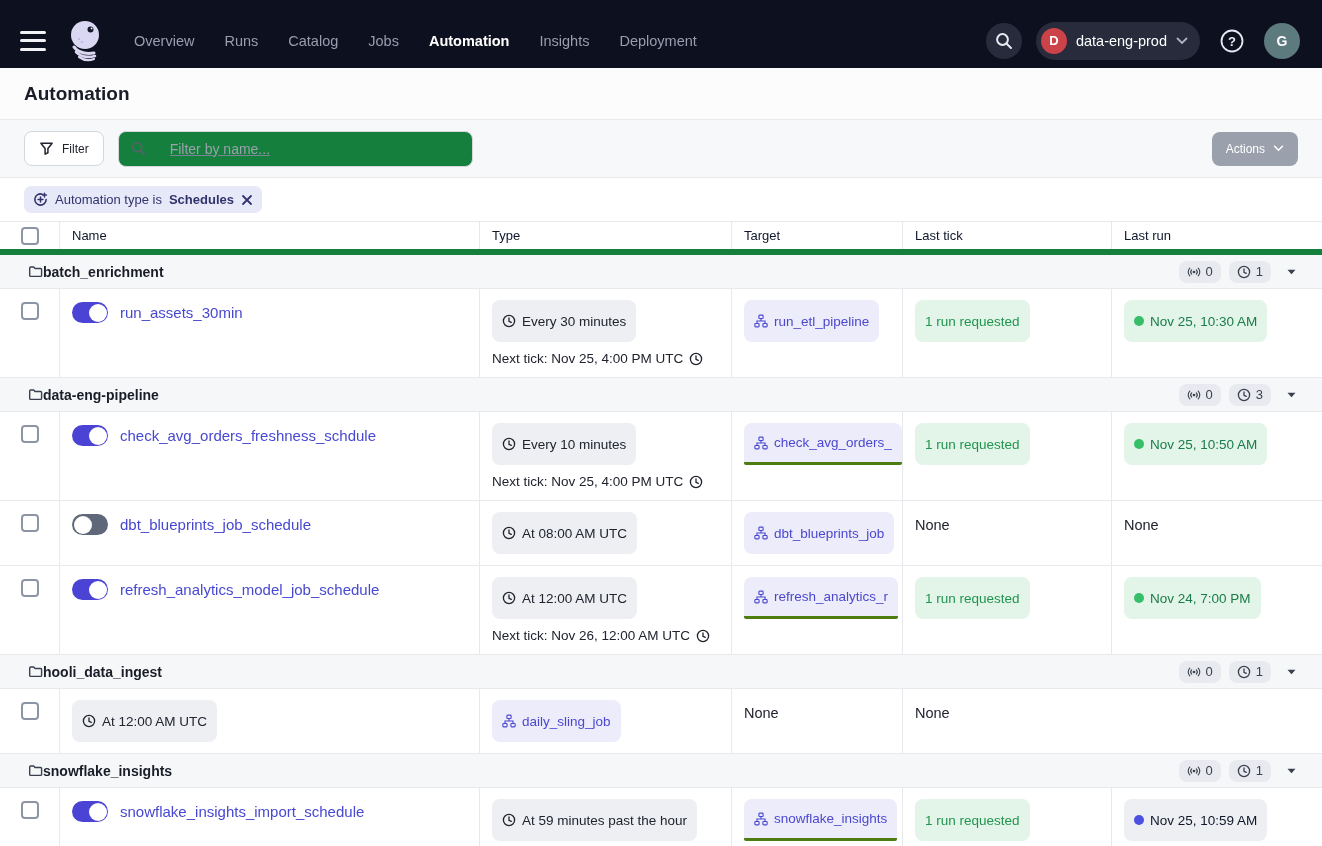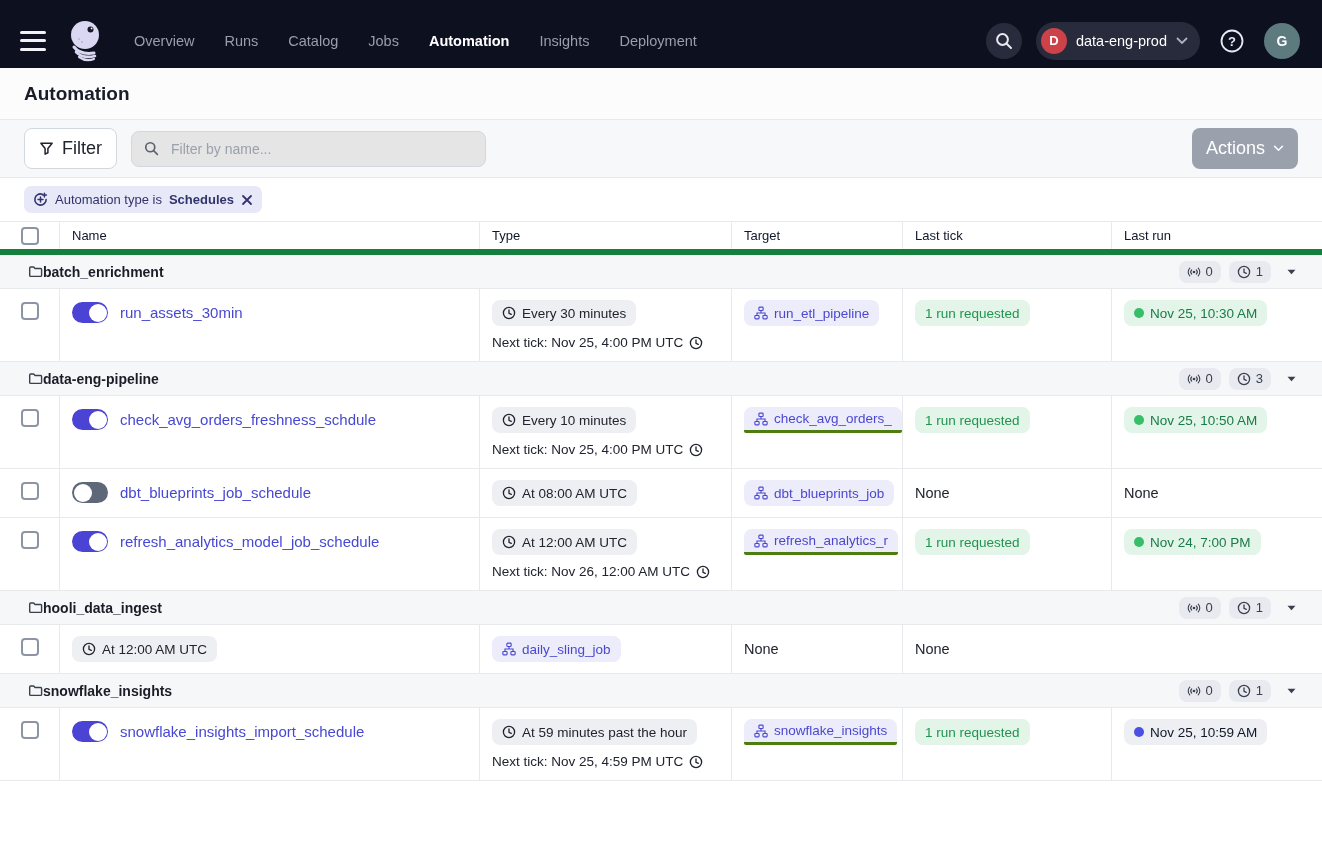--- a/index.html
+++ b/index.html
@@ -18,23 +18,23 @@
   .circle-btn { width:36px; height:36px; border-radius:50%; background:#272B3B; display:flex; align-items:center; justify-content:center; border:none; cursor:pointer; color:#E8EAF2; }
   .deploy-pill { height:38px; background:#272B3B; border-radius:19px; display:flex; align-items:center; gap:9px; padding:0 12px 0 5px; cursor:pointer; border:none; }
   .deploy-initial { width:26px; height:26px; border-radius:50%; background:#CC4249; color:#fff; font-size:13px; font-weight:700; display:flex; align-items:center; justify-content:center; }
   .deploy-name { color:#fff; font-size:14.5px; }
   .avatar { width:36px; height:36px; border-radius:50%; background:#5D7A7E; color:#fff; font-size:14px; font-weight:600; display:flex; align-items:center; justify-content:center; cursor:pointer; border:none; }
 
   
   .titlebar { height:52px; background:#FCFCFD; border-bottom:1px solid #E7E9ED; display:flex; align-items:center; padding:0 24px; }
   .page-title { font-size:19px; font-weight:700; color:#1A1D27; }
   .toolbar { height:58px; background:#F7F8FA; border-bottom:1px solid #E7E9ED; display:flex; align-items:center; padding:0 24px; gap:14px; }
-  .btn { display:inline-flex; align-items:center; gap:8px; font-size:18px; font-family:inherit; border-radius:8px; cursor:pointer; }
+  .btn { display:inline-flex; align-items:center; gap:8px; font-size:12px; font-family:inherit; border-radius:8px; cursor:pointer; }
   .filter-btn { background:#fff; border:1px solid #D3D7DE; color:#21242E; padding:9px 14px; }
-  .search-box { display:flex; align-items:center; gap:12px; width:355px; background:#e5e5e5; border:1px solid #D3D7DE; border-radius:8px; padding:9px 12px; color:#7D8494; }
+  .search-box { display:flex; align-items:center; gap:24px; width:355px; background:#15803d; border:1px solid #D3D7DE; border-radius:8px; padding:9px 12px; color:#7D8494;text-decoration:underline; }
   .search-box input { border:none; outline:none; font-size:14px; font-family:inherit; flex:1; color:#21242E; background:transparent; }
   .search-box input::placeholder { color:#9AA0AC; }
   .toolbar-spacer { flex:1; }
   .actions-btn { background:#9AA1AC; border:none; color:#fff; padding:10px 14px; }
 
   
   .chiprow { height:44px; background:#fff; display:flex; align-items:center; padding:0 24px; border-bottom:1px solid #E7E9ED; }
   .chip { display:inline-flex; align-items:center; gap:7px; background:#E8E9F8; color:#31336D; border-radius:7px; height:27px; padding:0 9px; font-size:13px; cursor:pointer; }
   .chip b { font-weight:700; }
   .chip .x { cursor:pointer; display:flex; }
@@ -60,21 +60,21 @@
   .cell-name { display:flex; align-items:flex-start; gap:12px; }
   .name-link { color:#4748D2; font-size:15px; text-decoration:none; cursor:pointer; line-height:26px; }
 
   .toggle { width:36px; height:21px; border-radius:11px; position:relative; cursor:pointer; border:none; flex:none; margin-top:2px; }
   .toggle.on { background:#4A43D4; }
   .toggle.off { background:#5E6879; }
   .toggle .knob { position:absolute; top:1.5px; width:18px; height:18px; border-radius:50%; background:#fff; }
   .toggle.on .knob { right:1.5px; }
   .toggle.off .knob { left:1.5px; }
 
-  .pill { display:inline-flex; align-items:center; gap:6px; height:26px; padding:0 10px; border-radius:8px; font-size:13.5px; background:#EDEFF3; color:#21242E; }
+  .pill { display:inline-flex; align-items:center; gap:6px; height:42px; padding:0 10px; border-radius:8px; font-size:13.5px; background:#EDEFF3; color:#21242E; }
   .pill.target { background:#ECECFB; color:#4B48CF; cursor:pointer; }
   .pill.target.truncated { border-bottom:3px solid #4d7c0f; border-radius:8px 8px 2px 2px; }
   .pill.green { background:#E3F4E8; color:#20954F; cursor:pointer; }
   .pill.run-green { background:#E3F4E8; color:#1A7C49; cursor:pointer; }
   .pill.run-gray { background:#EDEFF3; color:#0f172a; cursor:pointer; }
   .dot { width:10px; height:10px; border-radius:50%; flex:none; }
   .dot.green { background:#36BE68; }
   .dot.blue { background:#4B50E2; }
   .next-tick { margin-top:9px; font-size:13.5px; color:#21242E; display:flex; align-items:center; gap:6px; }
   .plain-none { font-size:14.5px; color:#21242E; line-height:26px; }

